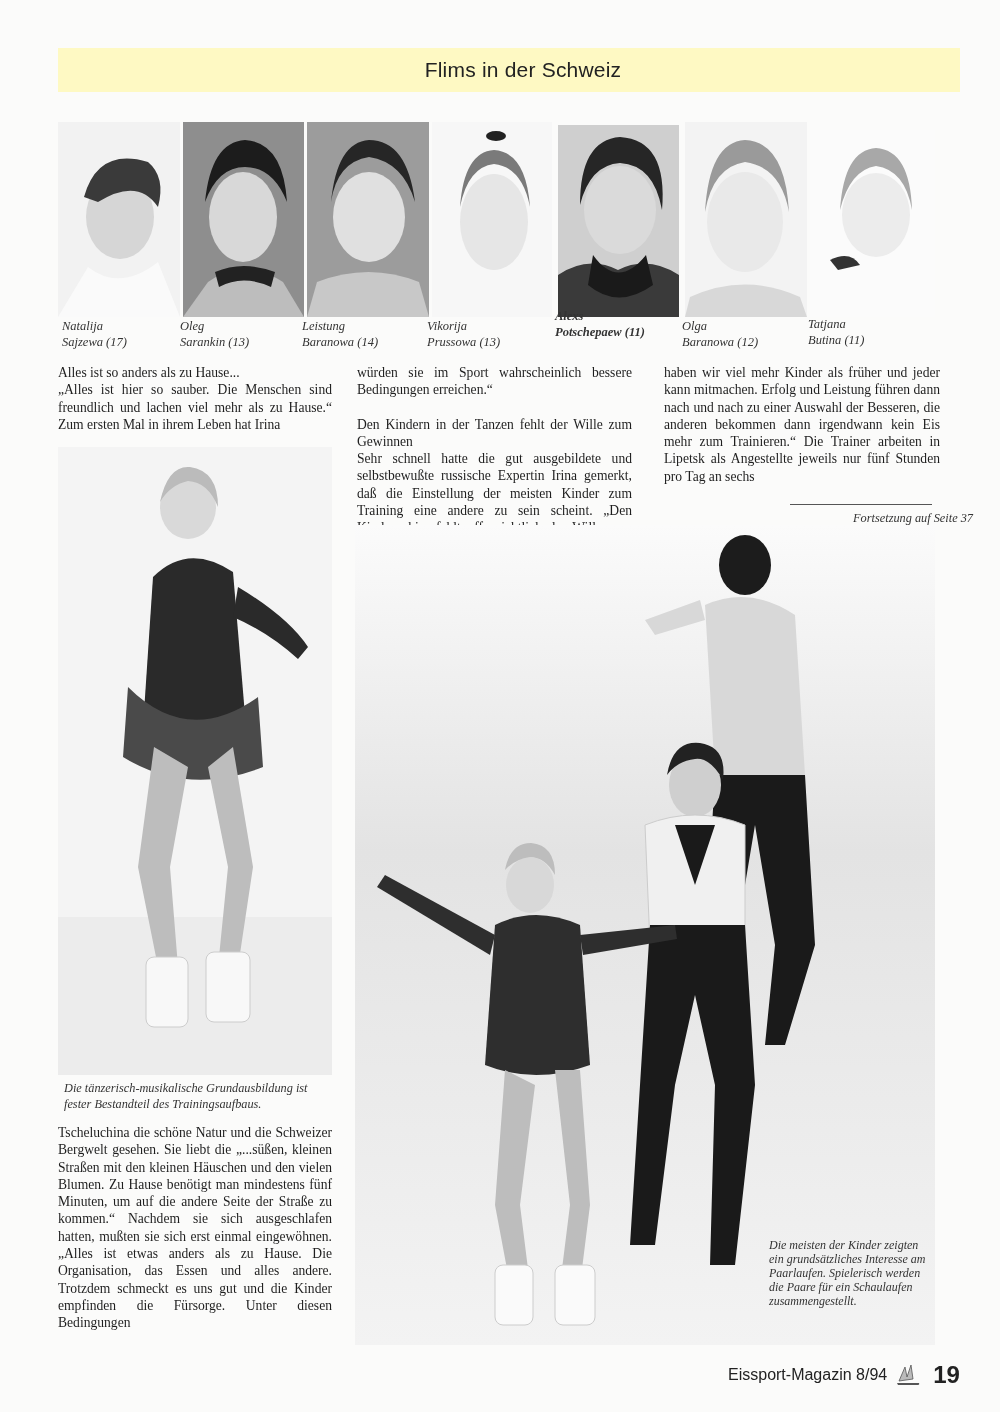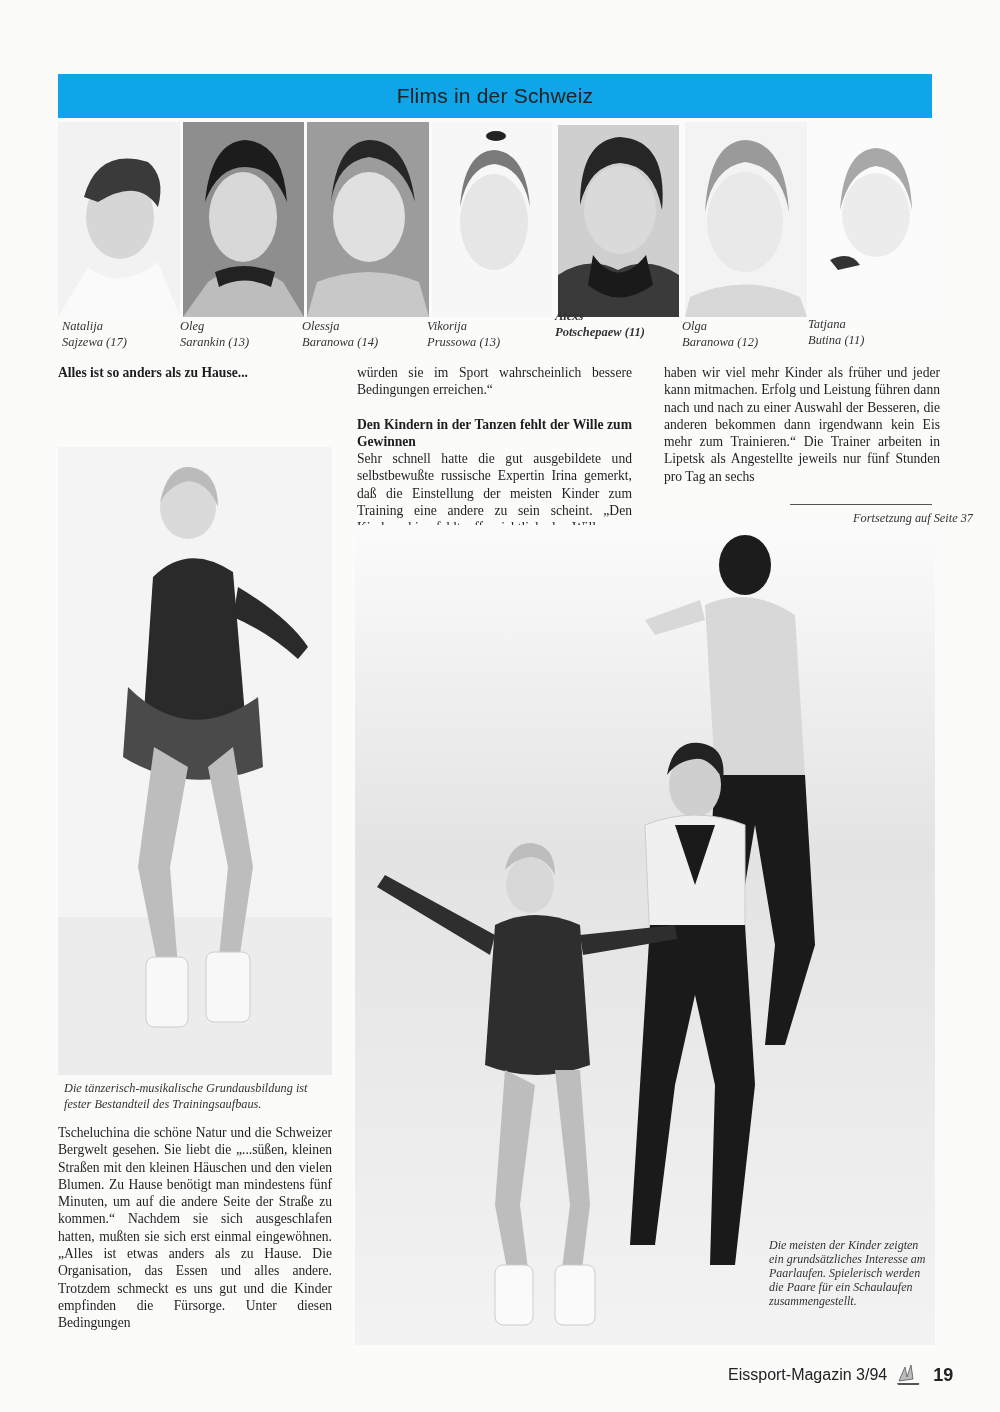--- a/index.html
+++ b/index.html
@@ -3,53 +3,53 @@
   <meta charset="utf-8">
   <style>
     html, body { margin: 0; padding: 0; }
     body {
       width: 1000px; height: 1412px; position: relative; overflow: hidden;
       background: #fbfbfa;
       font-family: "Liberation Serif", "DejaVu Serif", serif;
       color: #1e1e1e;
     }
     .header-band {
-      position: absolute; left: 58px; top: 74px; width: 874px; height: 44px;
-      background: #0ea5e9;
-      display: flex; align-items: center; justify-content: center;
+      position: absolute; left: 58px; top: 48px; width: 874px; height: 44px;
+      background: #fef9c3;
+      display: flex; align-items: center; justify-content: center; padding-left: 28px;
     }
     .header-title {
       font-family: "Liberation Sans", "DejaVu Sans", sans-serif;
       font-size: 21px; color: #222; letter-spacing: 0.2px;
     }
     .photo {
       position: absolute; overflow: hidden;
     }
     .photo svg { width: 100%; height: 100%; display: block; }
     .portrait-caption {
       position: absolute; top: 318px; width: 130px; 
       font-style: italic; font-size: 12.5px; line-height: 16px; color: #333;
     }
     .col {
       position: absolute; font-size: 13.6px; line-height: 17.3px; text-align: justify;
     }
     .col p { margin: 0; }
-    .subhead { font-weight: bold; margin: 0; }
+    .subhead { font-weight: normal; margin: 0; }
     .spacer { height: 17px; }
     .caption-italic {
       position: absolute; font-style: italic; font-size: 12.3px; line-height: 16px; color: #333;
     }
     .rule { position: absolute; height: 1px; background: #555; }
     .footer {
       position: absolute; top: 1363px; left: 728px; height: 24px;
       display: flex; align-items: center; gap: 8px;
       font-family: "Liberation Sans", "DejaVu Sans", sans-serif;
     }
     .footer-mag { font-size: 16px; color: #222; }
-    .footer-page { font-size: 18px; font-weight: bold; color: #222; margin-left: 4px; text-align: right; }
+    .footer-page { font-size: 24px; font-weight: bold; color: #222; margin-left: 4px; text-align: right; }
   </style>
 </head>
 <body>
 
 <div class="header-band">
   <span class="header-title">Flims in der Schweiz</span>
 </div>
 
 <div class="photo" style="left:58px;top:122px;width:122px;height:195px;">
   <svg viewBox="0 0 122 195">
@@ -112,21 +112,21 @@
 
 <div class="portrait-caption" style="left:62px;">
   <div>Natalija</div>
   <div>Sajzewa (17)</div>
 </div>
 <div class="portrait-caption" style="left:180px;">
   <div>Oleg</div>
   <div>Sarankin (13)</div>
 </div>
 <div class="portrait-caption" style="left:302px;">
-  <div>Olessja</div>
+  <div>Leistung</div>
   <div>Baranowa (14)</div>
 </div>
 <div class="portrait-caption" style="left:427px;">
   <div>Vikorija</div>
   <div>Prussowa (13)</div>
 </div>
 <div class="portrait-caption" style="left:555px;top:308px;font-weight:bold;">
   <div>Alexs</div>
   <div>Potschepaew (11)</div>
 </div>
@@ -134,20 +134,21 @@
   <div>Olga</div>
   <div>Baranowa (12)</div>
 </div>
 <div class="portrait-caption" style="left:808px;top:316px;">
   <div>Tatjana</div>
   <div>Butina (11)</div>
 </div>
 
 <div class="col" style="left:58px;top:364px;width:274px;">
   <p class="subhead">Alles ist so anders als zu Hause...</p>
+  <p>„Alles ist hier so sauber. Die Menschen sind freundlich und lachen viel mehr als zu Hause.“ Zum ersten Mal in ihrem Leben hat Irina</p>
 </div>
 
 <div class="photo" style="left:58px;top:447px;width:274px;height:628px;">
   <svg viewBox="0 0 274 628">
     <rect width="274" height="628" fill="#f4f4f4"></rect>
     <rect y="470" width="274" height="158" fill="#ececec"></rect>
     <ellipse cx="130" cy="60" rx="28" ry="32" fill="#d9d9d9"></ellipse>
     <path d="M102 55 Q110 18 132 20 Q160 24 160 60 Q150 35 130 34 Q112 38 102 55 Z" fill="#bbb"></path>
     <path d="M95 130 Q130 95 175 125 L188 280 Q130 300 85 280 Z" fill="#2a2a2a"></path>
     <path d="M70 240 Q130 300 200 250 L205 320 Q130 350 65 310 Z" fill="#4a4a4a"></path>
@@ -209,21 +210,21 @@
     <path d="M140 410 L30 350 L22 362 L135 430 Z" fill="#2e2e2e"></path>
     <path d="M150 545 L140 680 L155 760 L175 760 L165 680 L180 560 Z" fill="#bdbdbd"></path>
     <path d="M200 545 L215 680 L205 760 L225 760 L235 680 L225 545 Z" fill="#bdbdbd"></path>
     <rect x="140" y="740" width="38" height="60" rx="8" fill="#fafafa" stroke="#ccc"></rect>
     <rect x="200" y="740" width="40" height="60" rx="8" fill="#fafafa" stroke="#ccc"></rect>
   </svg>
 </div>
 <div class="caption-italic" style="left:769px;top:1238px;width:160px;font-size:12px;line-height:14px;">Die meisten der Kinder zeigten ein grundsätzliches Interesse am Paarlaufen. Spielerisch werden die Paare für ein Schaulaufen zusammengestellt.</div>
 
 <div class="footer">
-  <span class="footer-mag">Eissport-Magazin 3/94</span>
+  <span class="footer-mag">Eissport-Magazin 8/94</span>
   <span style="display:inline-block;width:26px;height:24px;">
     <svg viewBox="0 0 26 24" width="26" height="24">
       <path d="M4 18 L10 4 L12 14 L16 2 L18 16 Z" fill="#bbb" stroke="#555" stroke-width="0.8"></path>
       <path d="M2 20 L24 20 Q25 22 22 22 L3 22 Z" fill="#555"></path>
     </svg>
   </span>
   <span class="footer-page">19</span>
 </div>
 
 </body></html>

